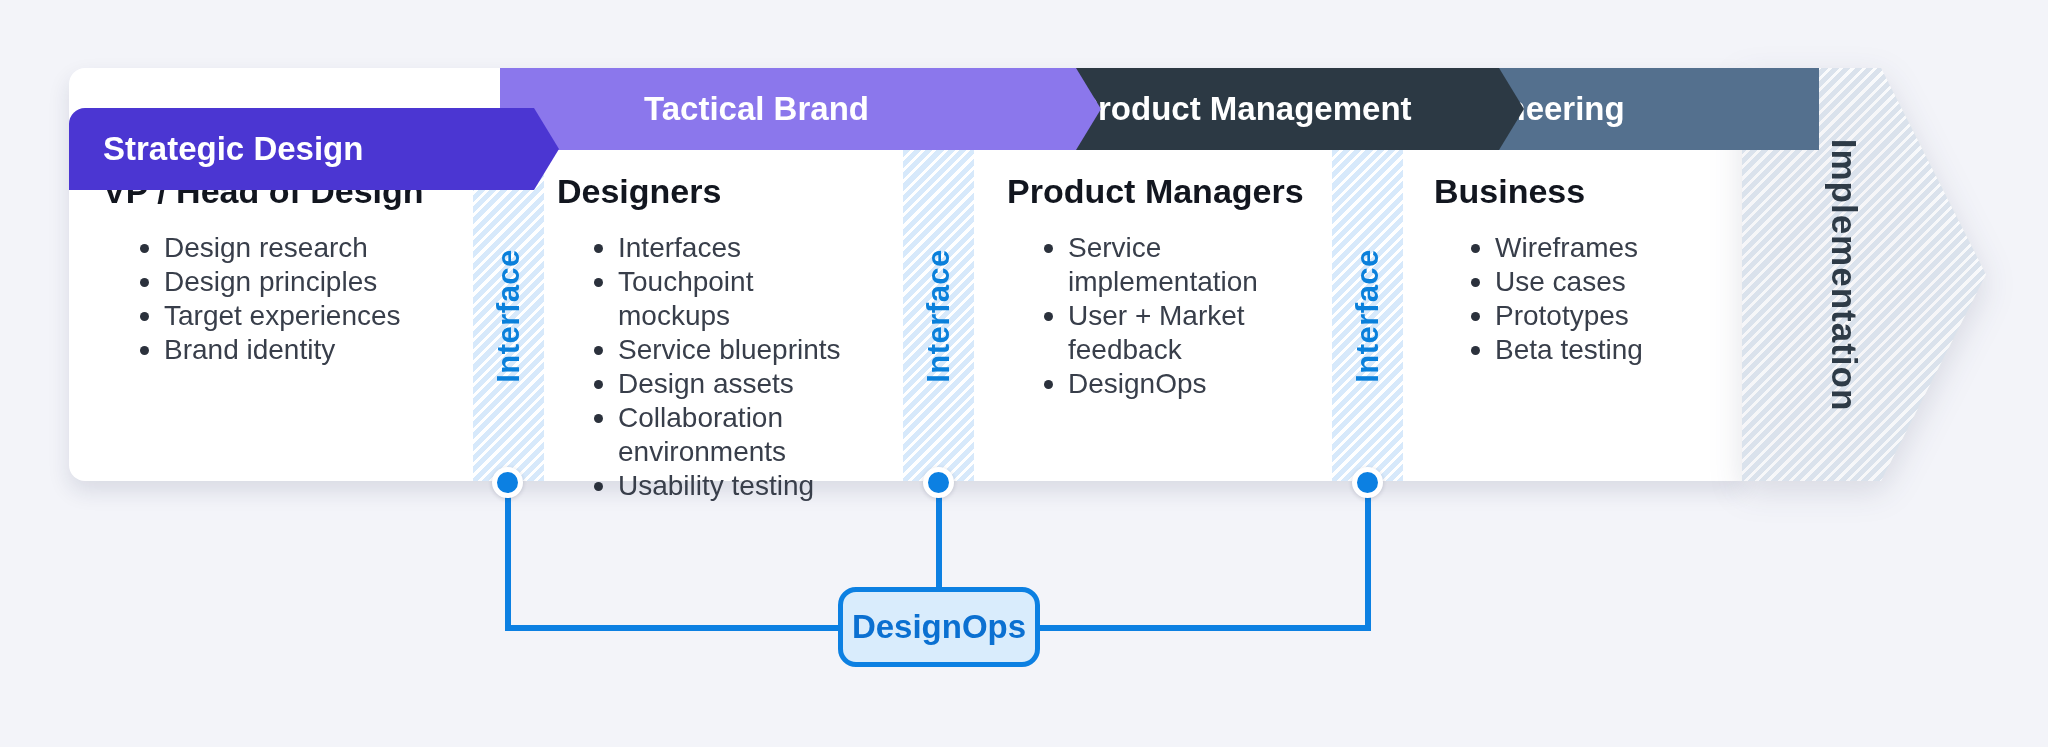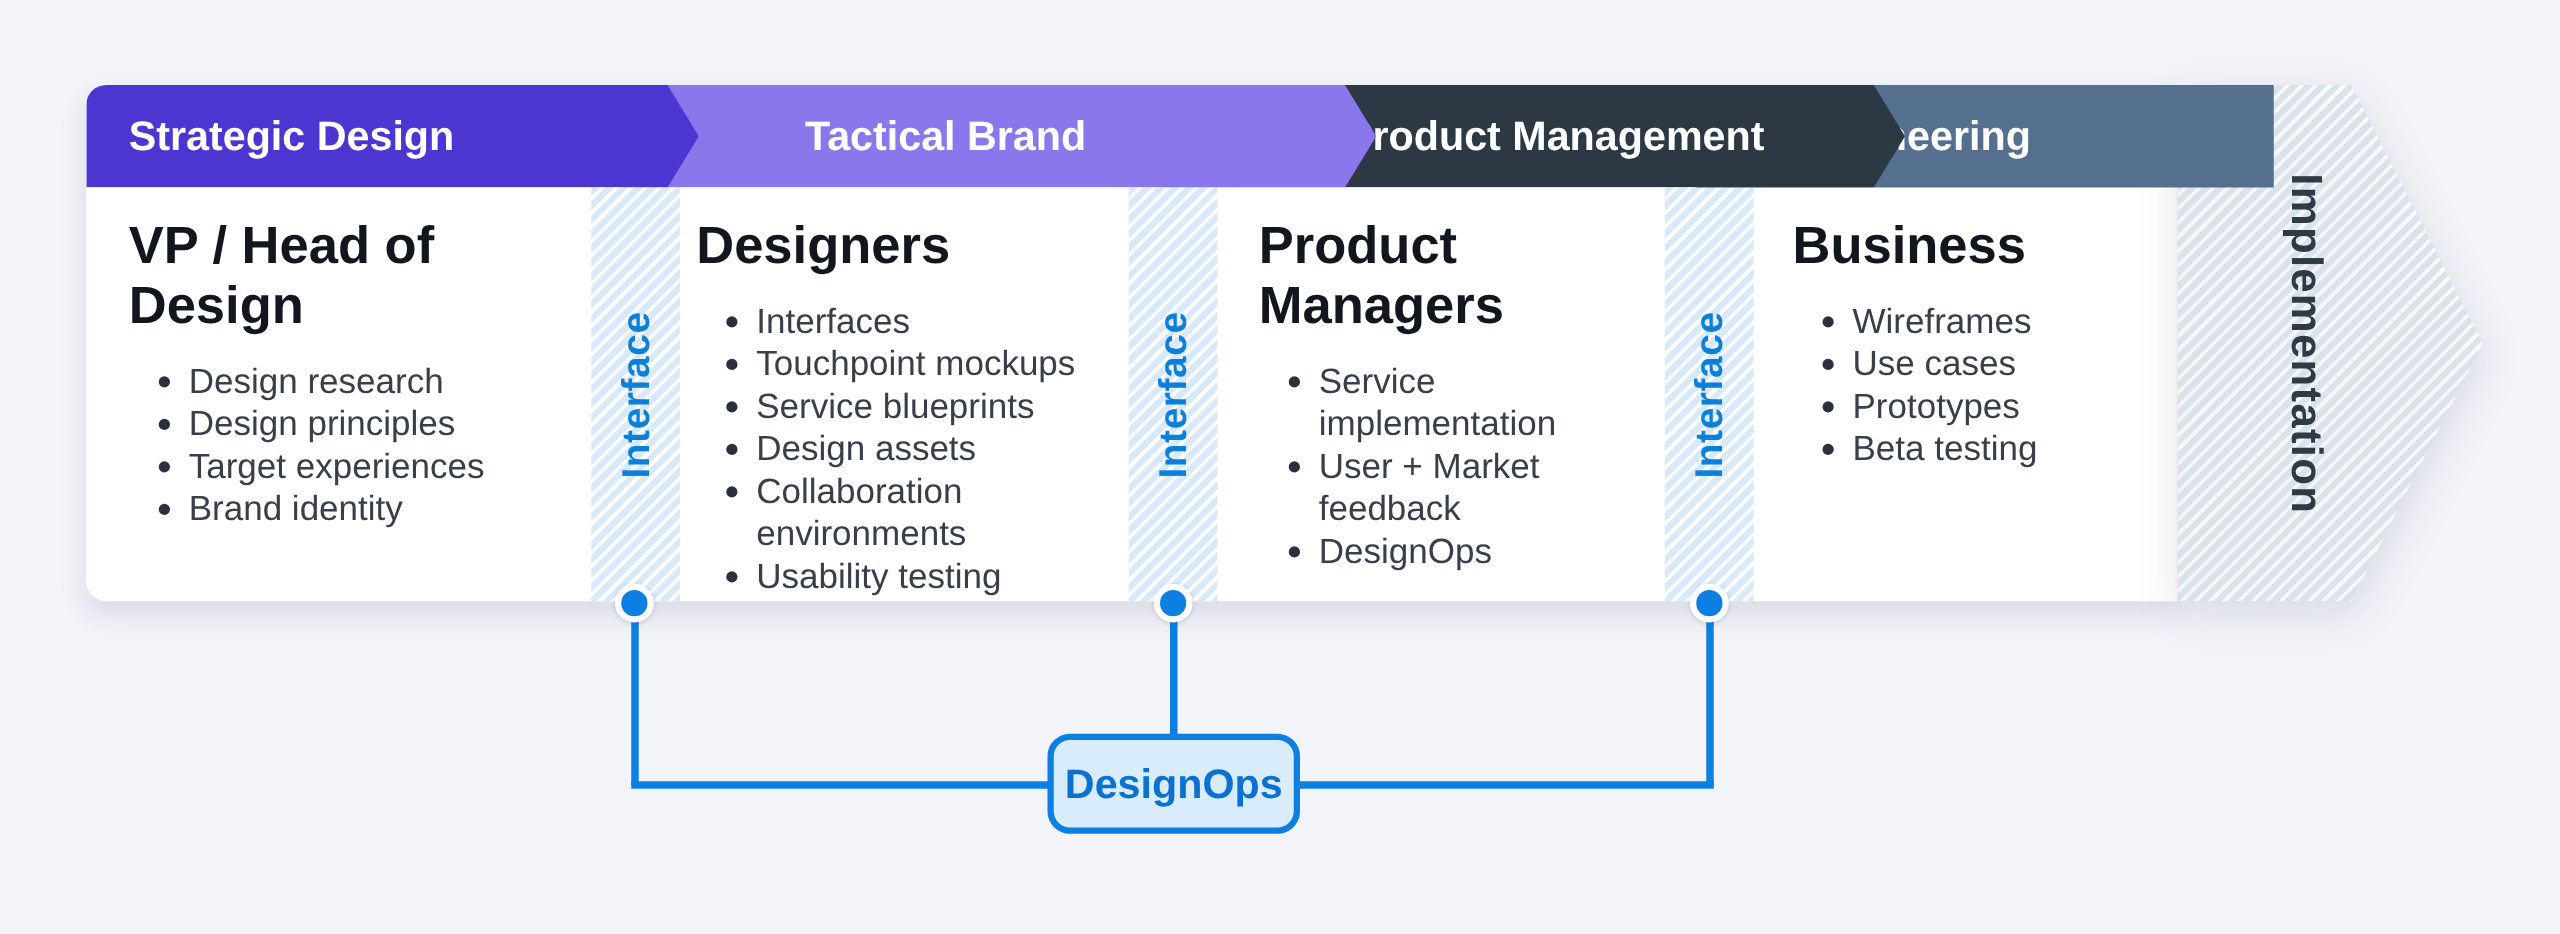--- a/index.html
+++ b/index.html
@@ -33,24 +33,24 @@
   
   .col{
     position:absolute;top:82px;height:331px;
     padding-top:22px;box-sizing:border-box;
   }
   #col-0{left:0;width:404px;padding-left:34px;}
   #col-1{left:456px;width:360px;padding-left:32px;}
   #col-2{left:907px;width:356px;padding-left:31px;}
   #col-3{left:1335px;width:338px;padding-left:30px;}
   .col h3{
-    margin:0 0 20px 0;font-size:42px;font-weight:bold;color:#12161F;
+    margin:0 0 20px 0;font-size:34px;font-weight:bold;color:#12161F;
   }
   .col ul{
-    margin:0;padding:0 0 0 22px;list-style:none;
+    margin:13px;padding:0 0 0 22px;list-style:none;
   }
   .col li{
     font-size:28px;line-height:34px;color:#383E4A;
     position:relative;padding-left:26px;
   }
   .col li::before{
     content:"";position:absolute;left:2px;top:13px;
     width:9px;height:9px;border-radius:50%;background:#2B313C;
   }
   
@@ -111,21 +111,21 @@
     background:#D9ECFC;border:5px solid #0C80E2;border-radius:18px;
     display:flex;align-items:center;justify-content:center;
     font-size:33px;font-weight:bold;color:#0B70D1;
   }
 </style>
 </head>
 <body>
 
 <div class="card">
 
-  <div class="stage chev" id="stage-0" style="background: rgb(75, 54, 210);">
+  <div class="stage chev" id="stage-0" style="background: rgb(75, 54, 210); margin-top: 40px;">
     <span class="lbl">Strategic Design</span>
   </div>
   <div class="stage chev" id="stage-1" style="background: rgb(139, 119, 236);">
     <span class="lbl">Tactical Brand</span>
   </div>
   <div class="stage chev" id="stage-2" style="background: rgb(44, 57, 68);">
     <span class="lbl">Product Management</span>
   </div>
   <div class="stage" id="stage-3" style="background: rgb(84, 112, 142);">
     <span class="lbl">Engineering</span>

